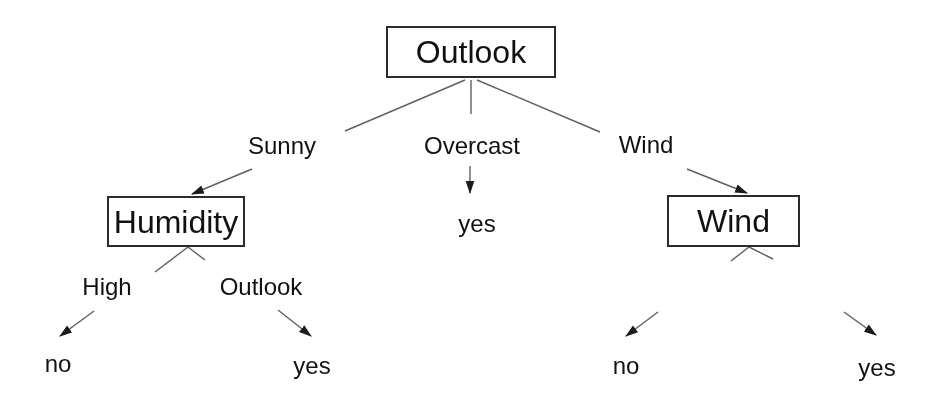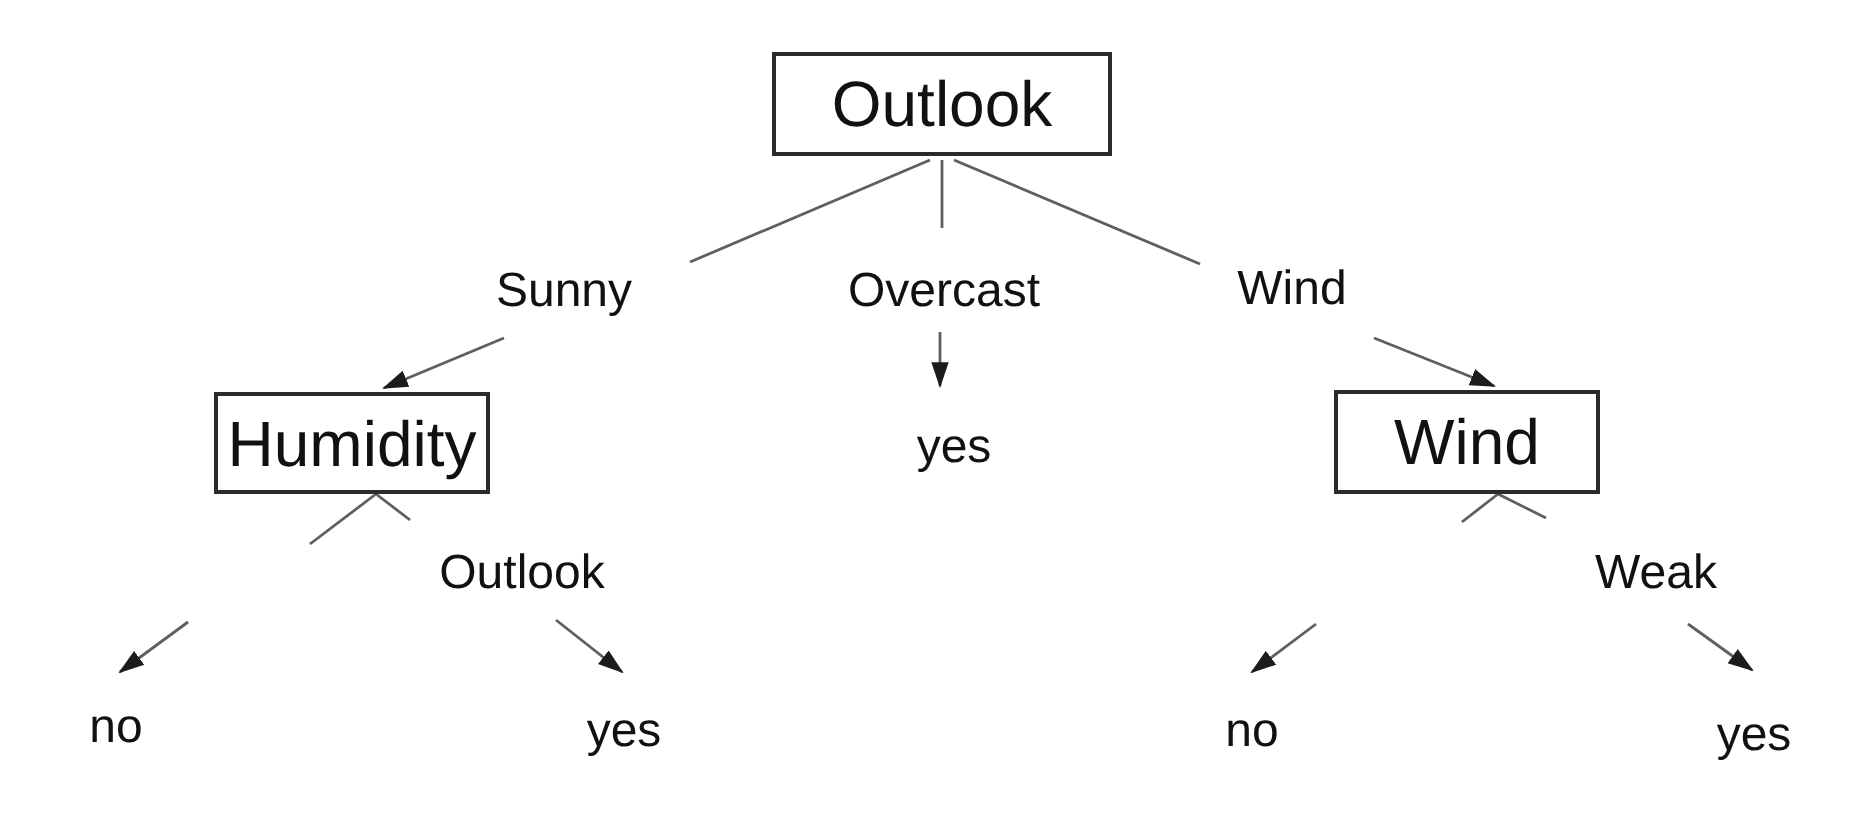--- a/index.html
+++ b/index.html
@@ -79,21 +79,21 @@
   <div class="node-box" style="left:667px;top:195px;width:133px;height:52px">
     <span>Wind</span>
   </div>
 
   <div class="t-label" style="left:282px;top:146px">Sunny</div>
   <div class="t-label" style="left:472px;top:146px">Overcast</div>
   <div class="t-label" style="left:646px;top:145px">Wind</div>
 
   <div class="t-label" style="left:477px;top:224px">yes</div>
 
+  <div class="t-label" style="left:107px;top:287px">High</div>
   <div class="t-label" style="left:261px;top:287px">Outlook</div>
-  <div class="t-label" style="left:828px;top:287px">Weak</div>
 
   <div class="t-label" style="left:58px;top:364px">no</div>
   <div class="t-label" style="left:312px;top:366px">yes</div>
   <div class="t-label" style="left:626px;top:366px">no</div>
   <div class="t-label" style="left:877px;top:368px">yes</div>
 
 </div>
 
 </body></html>

